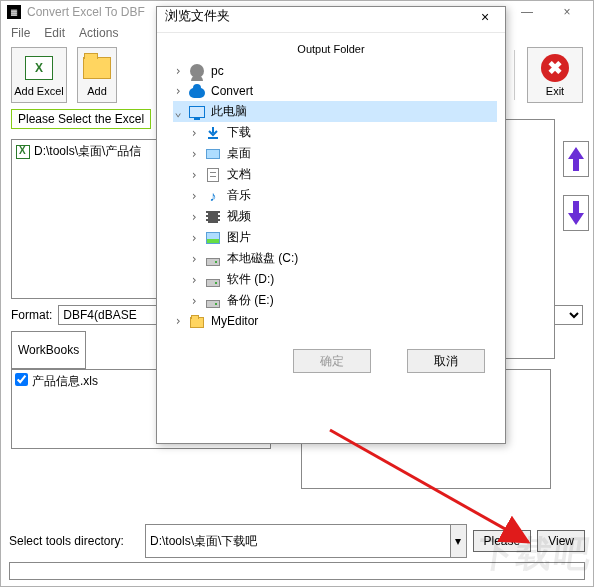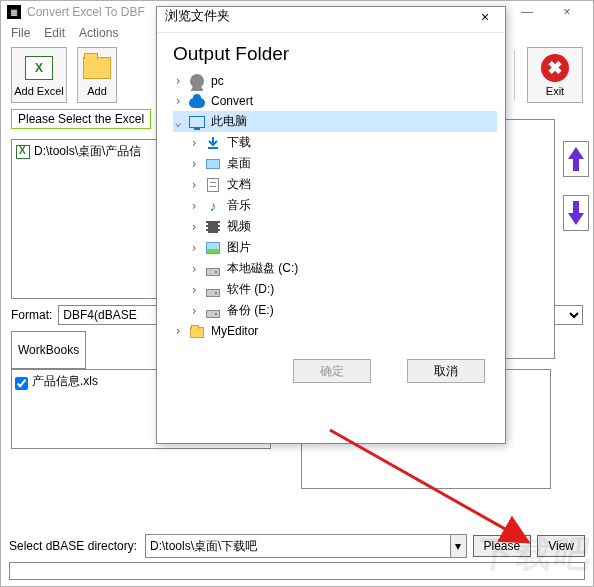--- a/index.html
+++ b/index.html
@@ -27,45 +27,45 @@
 .file-row { display: flex; align-items: center; gap: 4px; padding: 1px 2px; }
 .file-row .xls-ico { width: 14px; height: 14px; border: 1px solid #2a7a2a; background: #fff; position: relative; }
 .file-row .xls-ico::after { content: "X"; position: absolute; top: -1px; left: 2px; color: #2a7a2a; font-size: 10px; font-weight: bold; }
 
 .format-row { display: flex; align-items: center; gap: 6px; margin-top: 6px; }
 .format-row select { flex: 1; height: 20px; border: 1px solid #888; background: #fff; }
 
 .workbooks { margin-top: 6px; }
 .workbooks .grp { border: 1px solid #888; padding: 11px 6px; display: inline-block; }
 .workbooks .list { border: 1px solid #888; width: 260px; height: 80px; padding: 2px; background: #fff; }
-.wb-row { display: flex; align-items: flex-end; gap: 4px; padding: 1px; }
+.wb-row { display: flex; align-items: flex-start; gap: 4px; padding: 1px; }
 .wb-row input { }
 
 .side-arrows { position: absolute; right: 4px; top: 140px; display: flex; flex-direction: column; gap: 18px; }
 .arrow-btn { width: 26px; height: 36px; border: 1px solid #888; background: #fff; display: flex; align-items: center; justify-content: center; }
 .arrow-btn svg { width: 16px; height: 24px; }
 
 .right-panel-border { position: absolute; top: 118px; right: 38px; width: 60px; height: 240px; border: 1px solid #888; background: #fff; }
 
 .bottom-area { position: absolute; bottom: 6px; left: 8px; right: 8px; }
 .out-row { display: flex; align-items: center; gap: 6px; }
 .out-row .lbl { width: 130px; }
-.out-row .combo { flex: 1; height: 24px; border: 1px solid #888; display: flex; align-items: center; padding: 4px 4px; background: #fff; position: relative; }
+.out-row .combo { flex: 1; height: 34px; border: 1px solid #888; display: flex; align-items: center; padding: 4px 4px; background: #fff; position: relative; }
 .out-row .combo .dd { position: absolute; right: 0; top: 0; width: 16px; height: 100%; border-left: 1px solid #888; background: #efefef; display: flex; align-items: center; justify-content: center; }
 .out-row .btn { height: 22px; padding: 0 10px; border: 1px solid #666; background: #efefef; }
 .status-bar { height: 18px; border: 1px solid #888; margin-top: 4px; background: #fff; }
 
 .big-right-box { position: absolute; right: 42px; top: 368px; width: 250px; height: 120px; border: 1px solid #888; background: #fff; }
 
 
 .dialog { position: absolute; left: 156px; top: 6px; width: 350px; height: 438px; background: #fff; border: 1px solid #888; box-shadow: 2px 2px 8px rgba(0,0,0,.25); z-index: 50; }
 .dlg-title { height: 26px; display: flex; align-items: flex-start; padding: 0 8px; border-bottom: 1px solid #e8e8e8; }
 .dlg-title .t { flex: 1; font-size: 13px; }
 .dlg-title .x { width: 24px; height: 20px; display: flex; align-items: center; justify-content: center; font-size: 14px; }
-.dlg-sub { padding: 10px 16px 6px; font-size: 19px; }
+.dlg-sub { padding: 10px 16px 6px; font-size: 11px; text-align: center; }
 .tree { padding: 0 8px 8px 16px; max-height: 320px; overflow: hidden; }
 .tree-node { display: flex; align-items: center; gap: 6px; padding: 2px 0; }
 .tree-node.selected { background: #cde8ff; }
 .tree .exp { width: 10px; text-align: center; color: #666; font-family: monospace; }
 .tree .ind0 { padding-left: 0; }
 .tree .ind1 { padding-left: 16px; }
 .tree .ico { width: 16px; height: 16px; display: flex; align-items: center; justify-content: center; }
 .dlg-btns { display: flex; gap: 36px; justify-content: flex-end; padding: 10px 20px; }
 .dlg-btns button { width: 78px; height: 24px; border: 1px solid #aaa; background: #efefef; }
 .dlg-btns button:disabled { color: #999; }
@@ -189,21 +189,21 @@
       <svg viewBox="0 0 16 24">
           <path d="M8 24 L16 12 L11 12 L11 0 L5 0 L5 12 L0 12 Z" fill="#6a2ed6"></path>
         </svg>
     </div>
   </div>
 
   <div class="big-right-box"></div>
 
   <div class="bottom-area">
     <div class="out-row">
-      <span class="lbl">Select  dBASE directory:</span>
+      <span class="lbl">Select  tools directory:</span>
       <div class="combo">
         <span>D:\tools\桌面\下载吧</span>
         <div class="dd">▾</div>
       </div>
       <button class="btn">Please</button>
       <button class="btn">View</button>
     </div>
     <div class="status-bar"></div>
   </div>
 </div>

